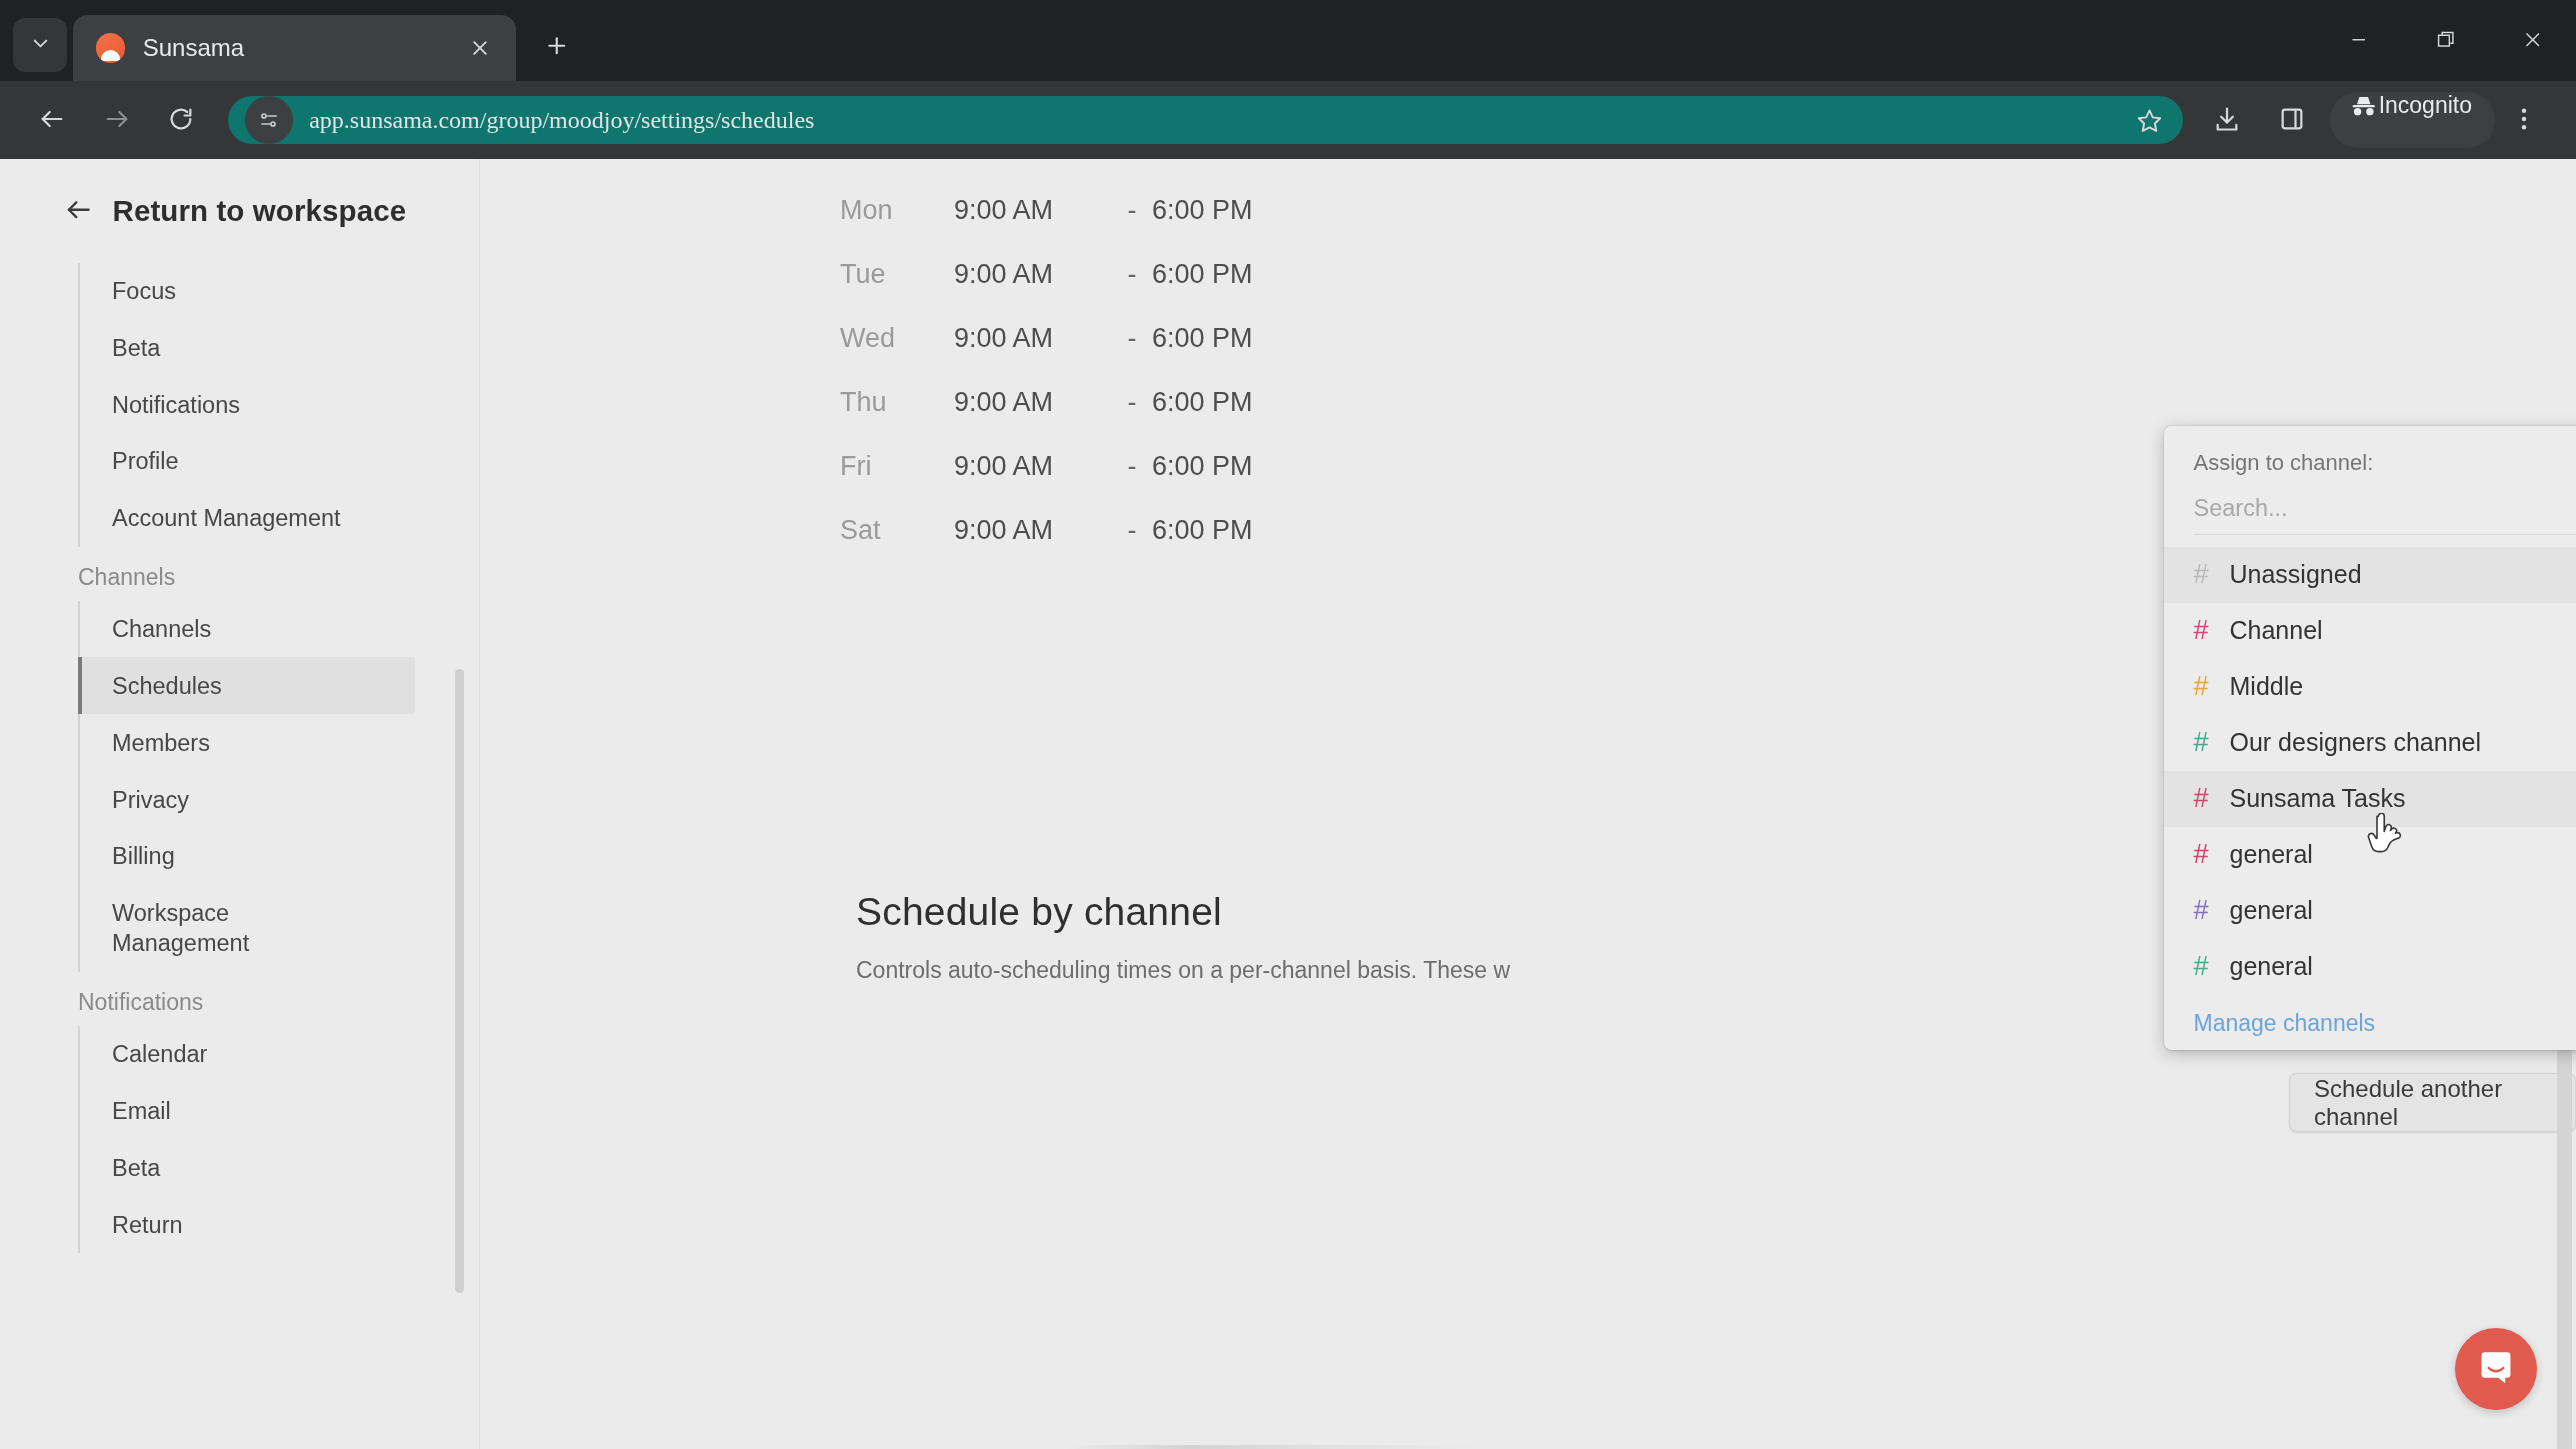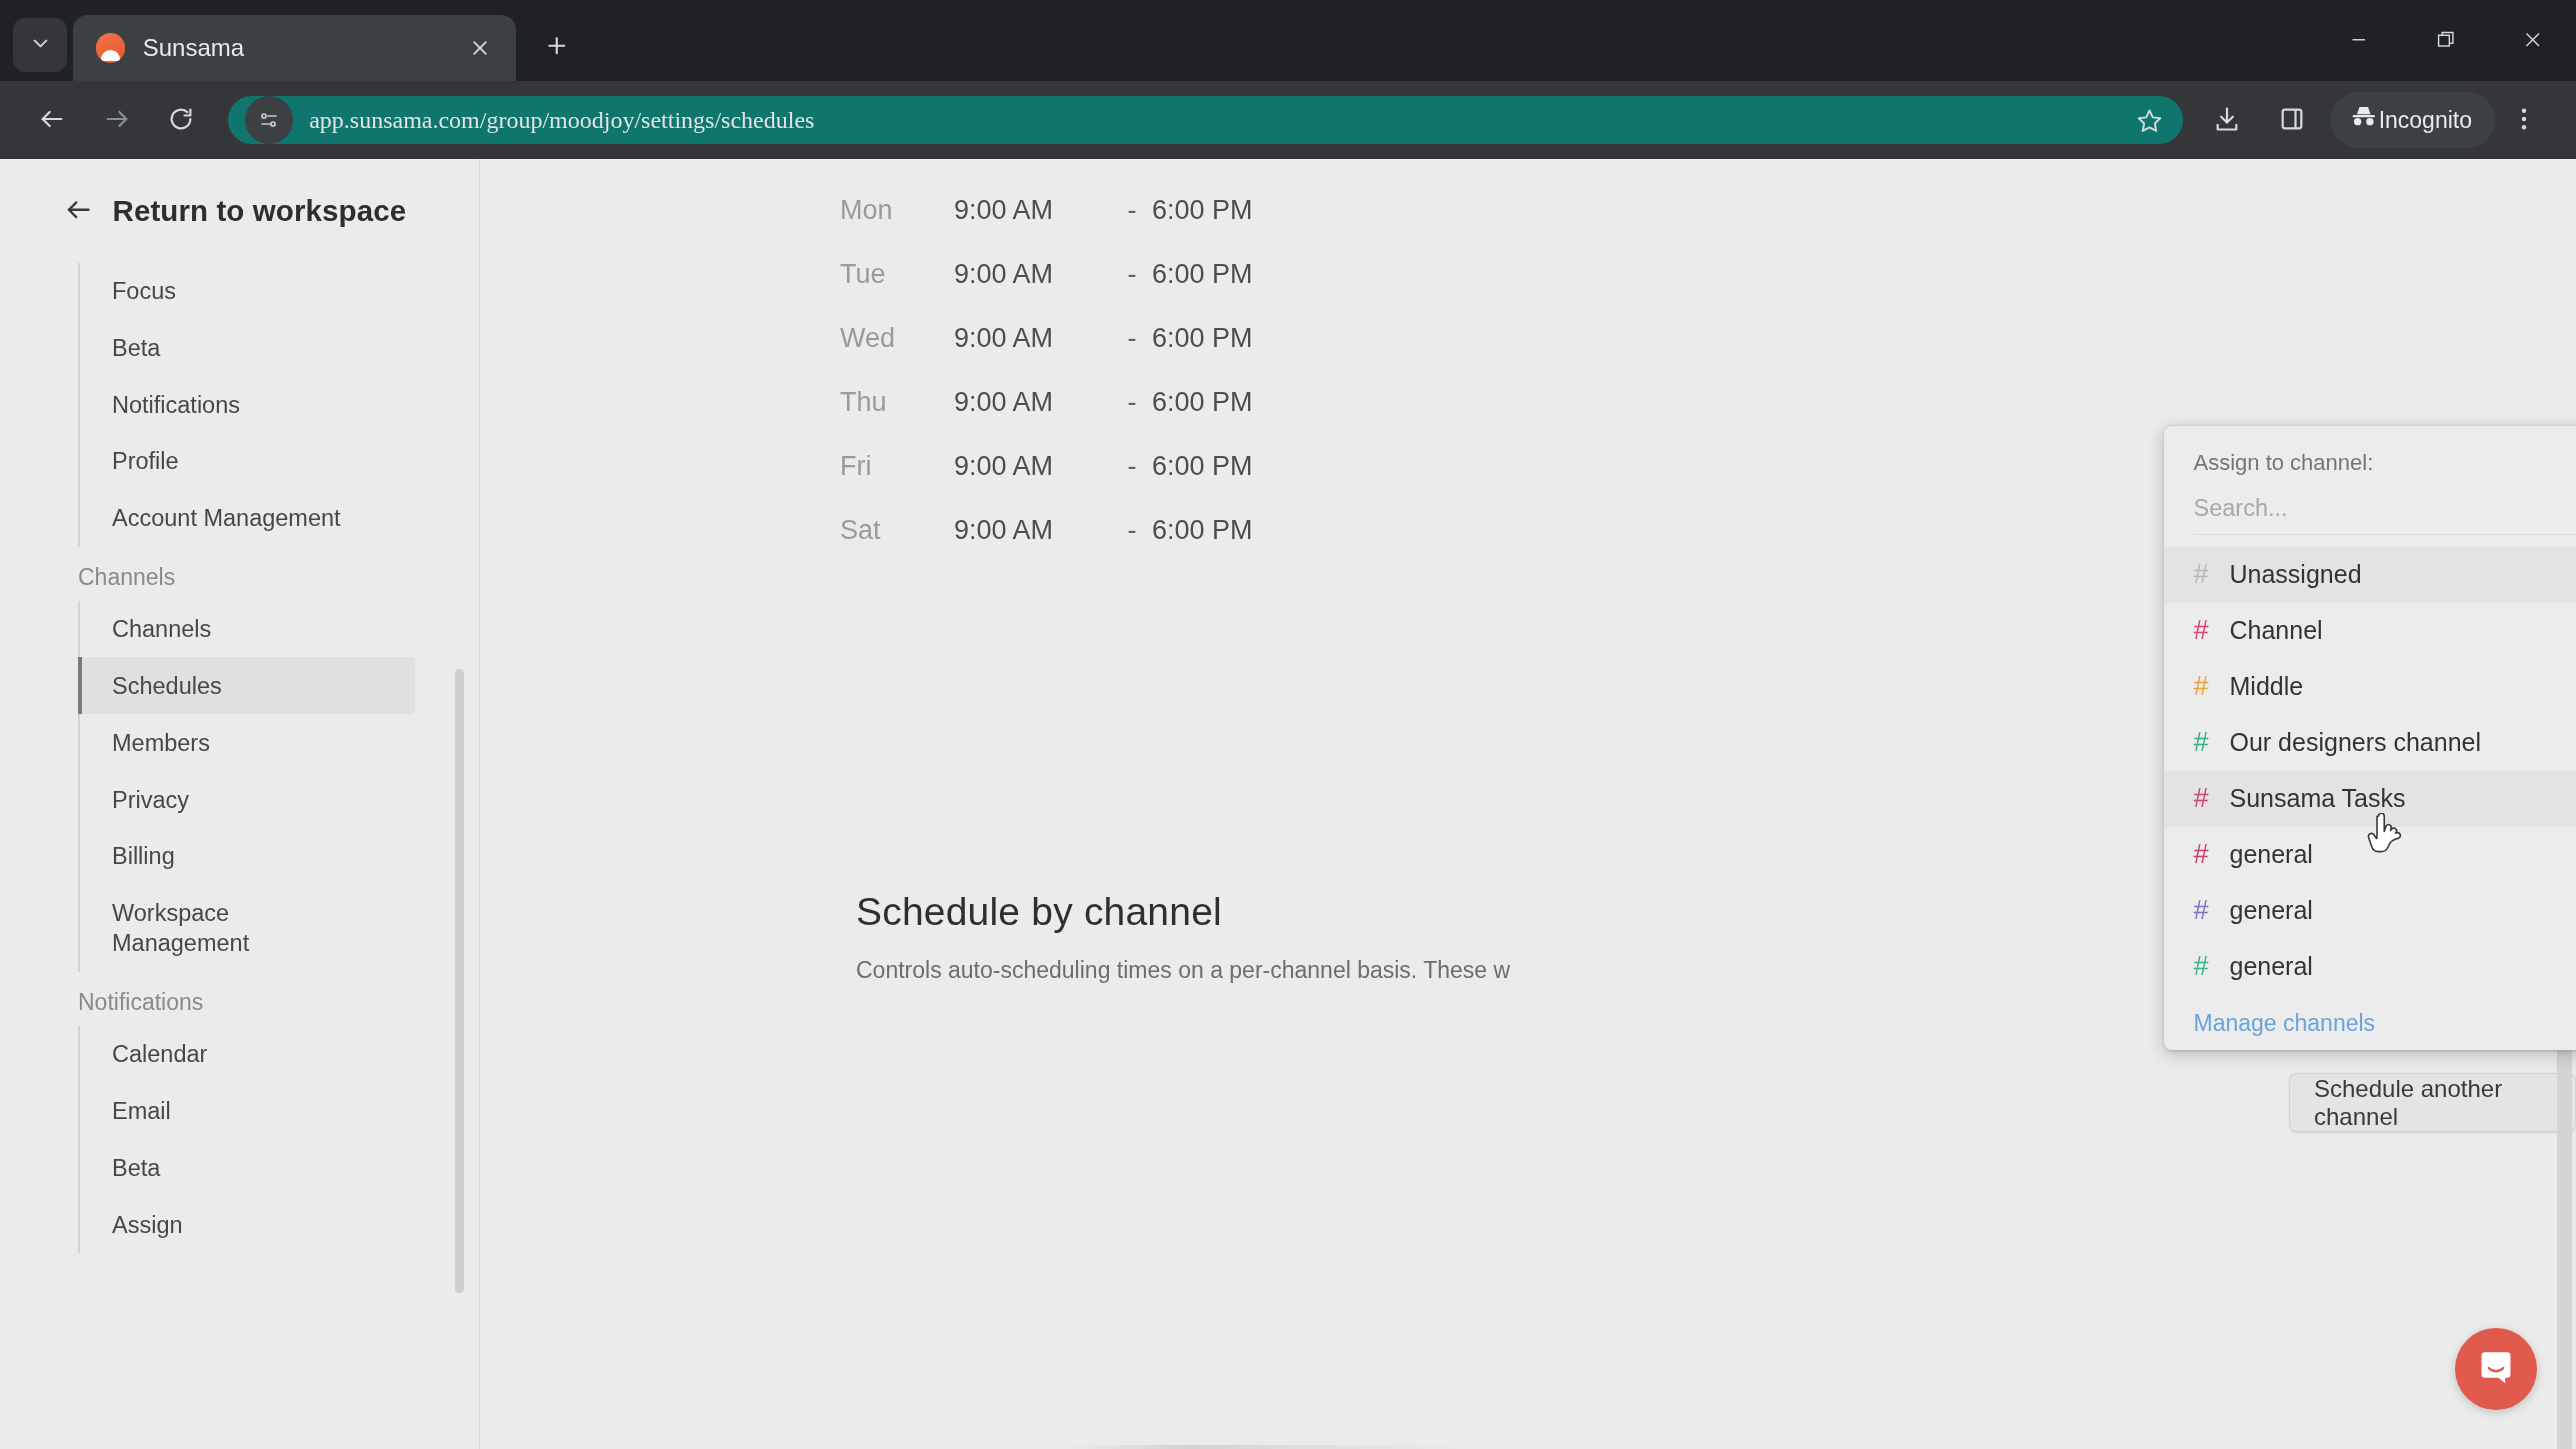--- a/index.html
+++ b/index.html
@@ -71,21 +71,21 @@
   }
   .omni-icon { width: 48px; height: 48px; border-radius:50%; background:#3c4043;
     display:flex; align-items:center; justify-content:center; flex:0 0 auto; margin-right: 16px;}
   .omni-icon svg { width: 24px; height: 24px; }
   .omni-url { color:#e2e4e7; font-size: 24px; white-space: nowrap; overflow:hidden; text-overflow: ellipsis; flex:1 1 auto;}
   .omni-star { width: 52px; height: 52px; display:flex;align-items:center;justify-content:center;flex:0 0 auto;}
   .omni-star svg { width: 27px; height: 27px; }
 
   .incognito-pill {
     height: 56px; border-radius: 29.5px; background: #3c4043;
-    display:flex; align-items:center; gap: 0; padding: 0 23px 0 19px;
+    display:flex; align-items:flex-start; gap: 0; padding: 0 23px 0 19px;
     margin-left: 9.4px; flex: 0 0 auto;
   }
   .incognito-pill svg { width: 29.5px; height: 29.5px; }
   .incognito-pill span { color:#e8eaed; font-size:23px; white-space:nowrap;}
 
   
   .viewport { flex: 1 1 auto; background: #ebebeb; position: relative; display: flex; overflow: hidden; }
 
   
   .sidebar {
@@ -370,21 +370,21 @@
           <div class="nav-item" style="width:201px">Workspace Management</div>
         </div>
       </div>
 
       <div class="nav-group">
         <div class="group-label">Notifications</div>
         <div class="nav-items">
           <div class="nav-item">Calendar</div>
           <div class="nav-item">Email</div>
           <div class="nav-item">Beta</div>
-          <div class="nav-item">Assign</div>
+          <div class="nav-item">Return</div>
         </div>
       </div>
 
       <div class="sidebar-scroll"></div>
     </div>
 
     <div class="main">
 
       <div class="schedule-table">
         <div class="sched-row">

